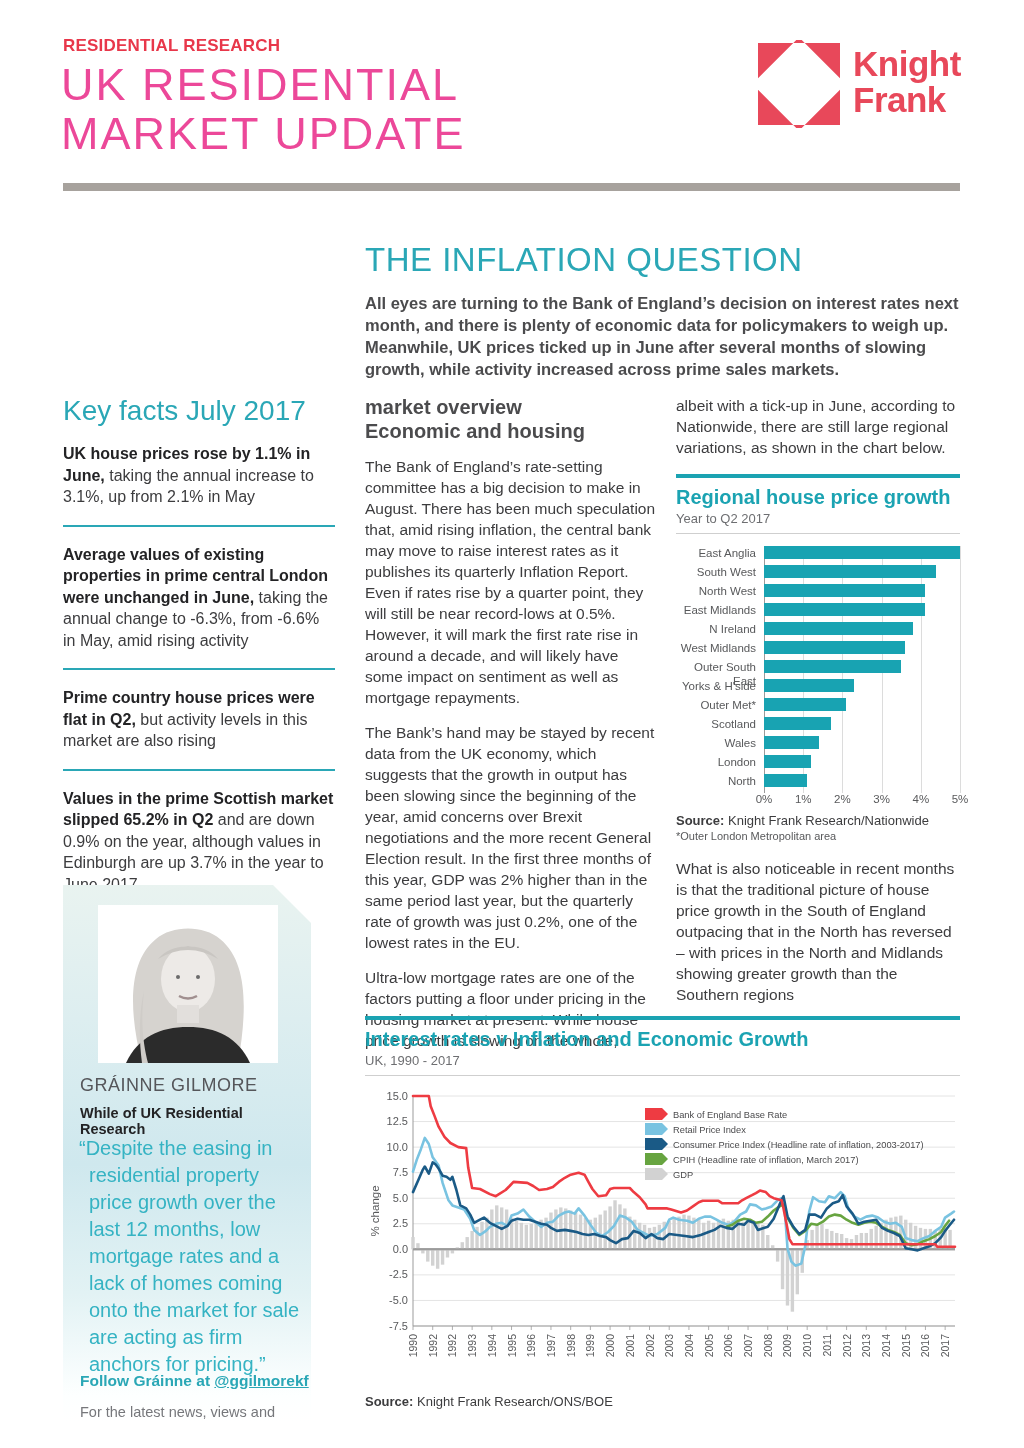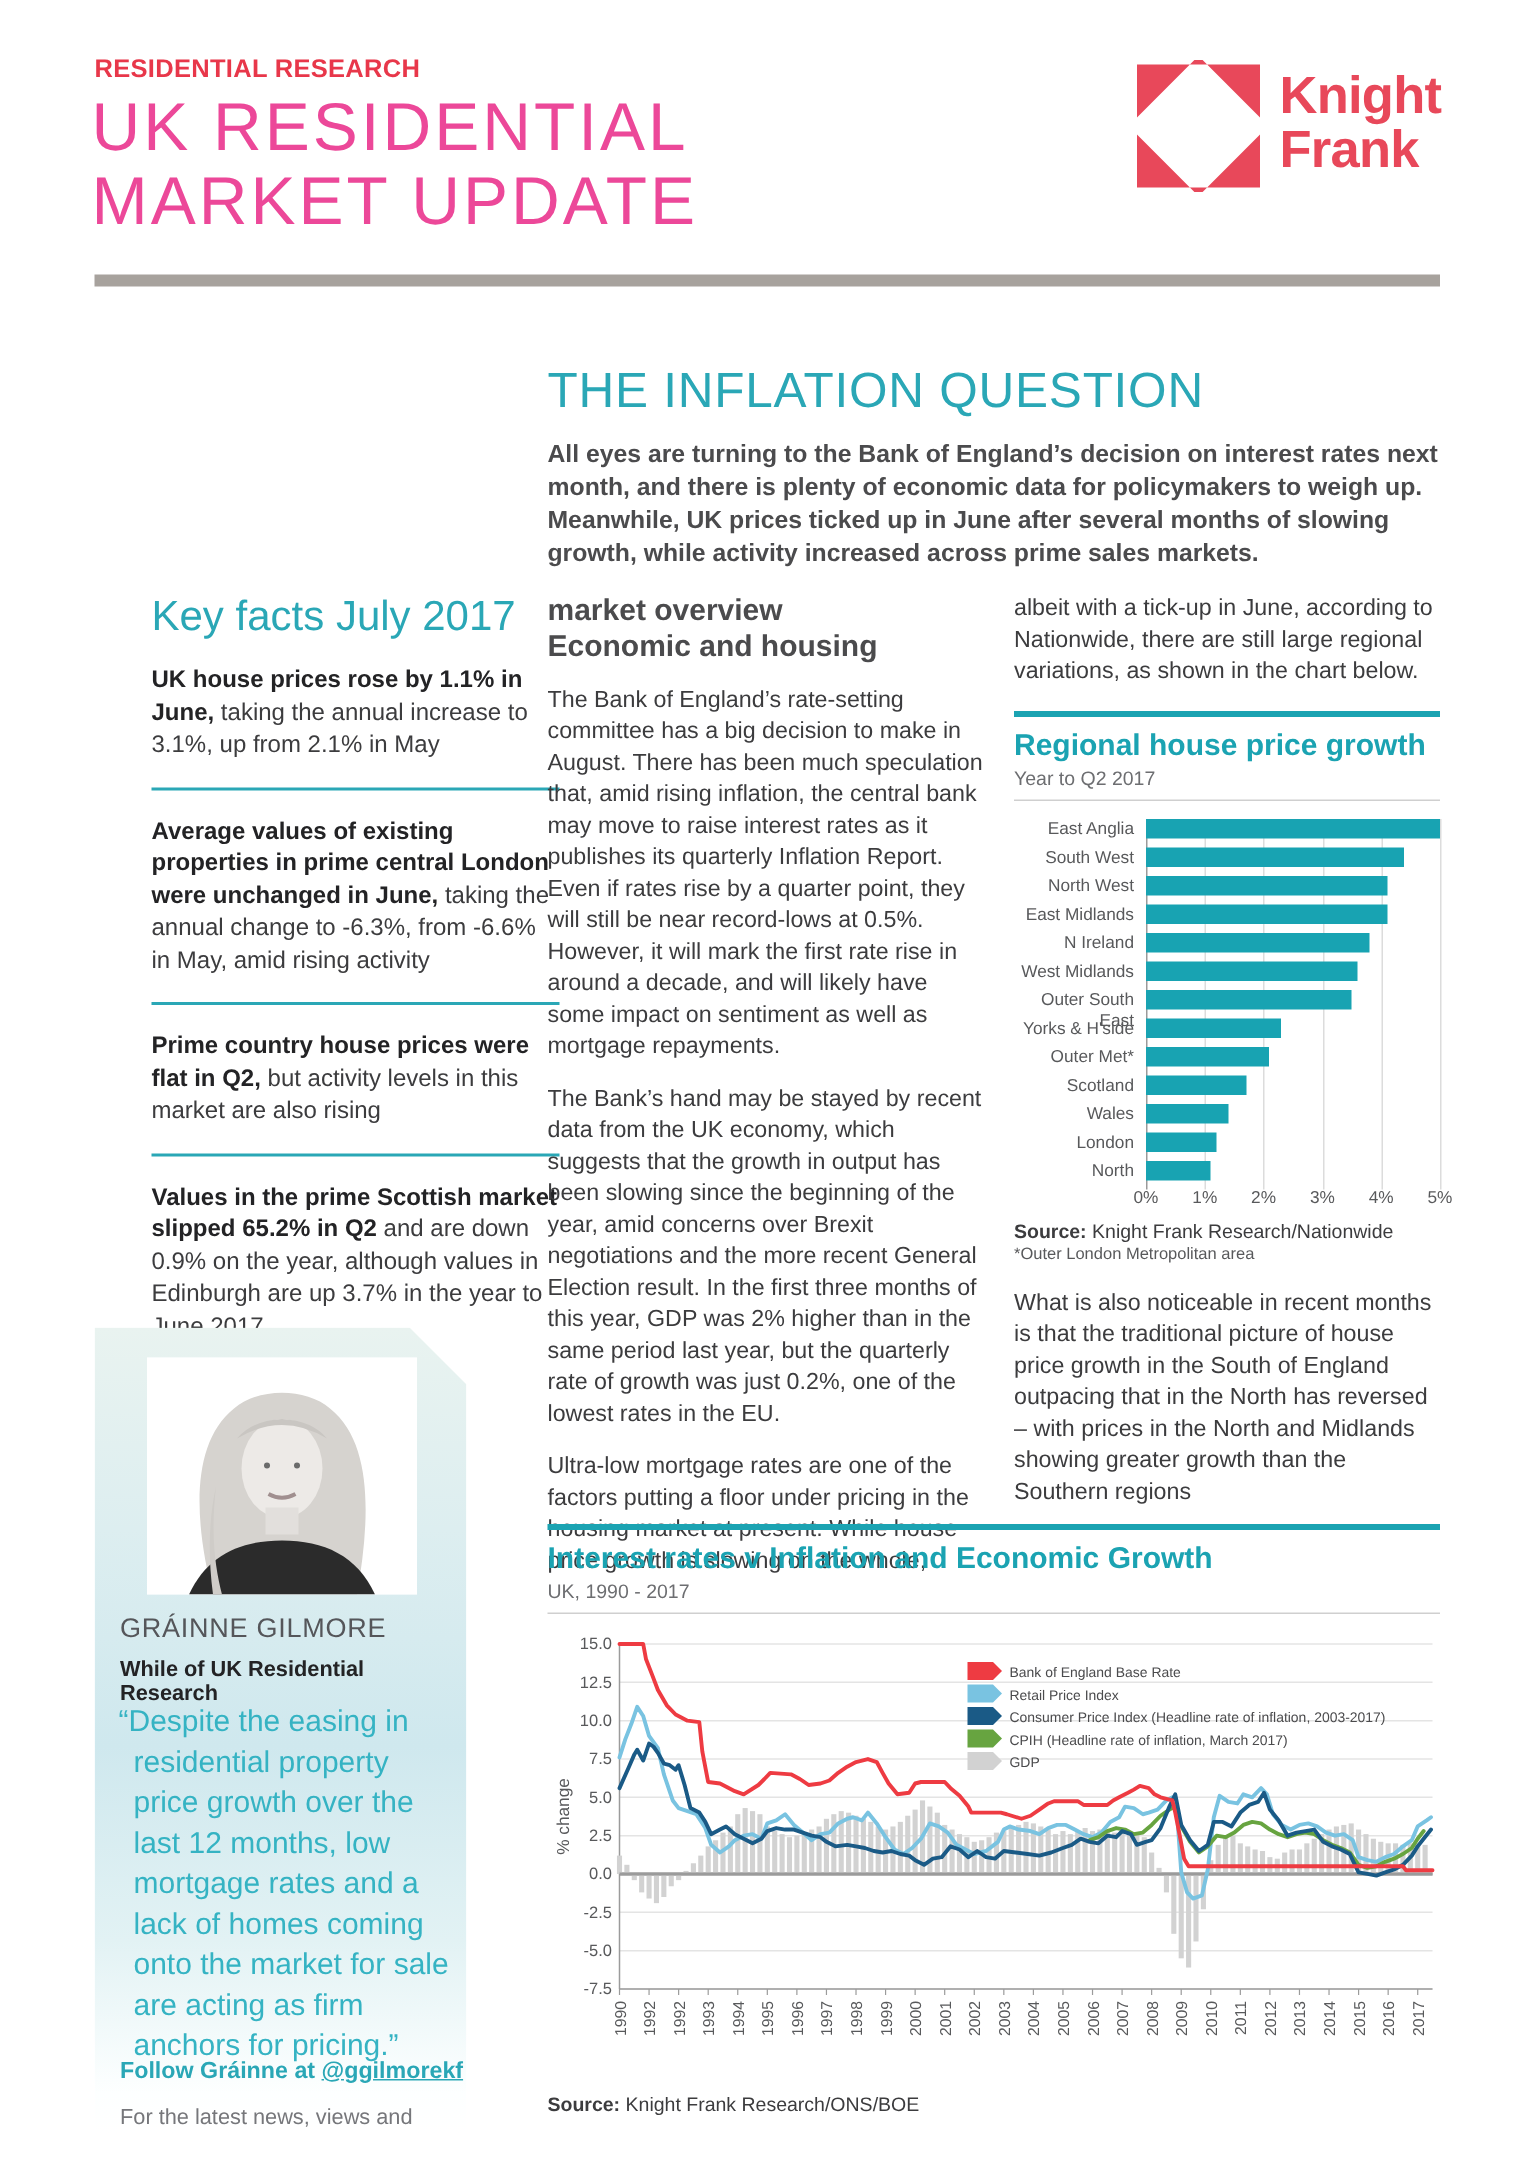--- a/index.html
+++ b/index.html
@@ -10,21 +10,21 @@
   .doc-title{position:absolute;left:61px;top:60px;font-size:45px;line-height:49px;font-weight:200;
              color:#ec4899;letter-spacing:2px;}
   .logo{position:absolute;left:758px;top:40px;display:flex;align-items:flex-start;}
   .logo-mark{width:82px;height:88px;}
   .logo-text{margin-left:13px;font-size:35px;line-height:36px;font-weight:bold;color:#e8485a;margin-top:6px;letter-spacing:-0.5px;}
   .header-rule{position:absolute;left:63px;top:183px;width:897px;height:8px;background:#a7a29d;}
   
   .art-title{position:absolute;left:365px;top:241px;font-size:33px;font-weight:300;color:#2aa7b6;letter-spacing:.5px;}
   .intro{position:absolute;left:365px;top:292px;width:597px;font-size:16.5px;line-height:22px;font-weight:bold;color:#4b4b4d;}
   
-  .col-left{position:absolute;left:63px;top:395px;width:272px;margin-left:38px;}
+  .col-left{position:absolute;left:63px;top:395px;width:272px;}
   .kf-title{font-size:28px;font-weight:300;color:#2aa7b6;margin-bottom:16px;}
   .kf-item{font-size:16px;line-height:21.5px;color:#3c3c3e;}
   .kf-item .b{font-weight:bold;color:#232325;}
   .kf-rule{border:none;border-top:2px solid #2aa7b6;margin:17px 0;}
   .col-mid{position:absolute;left:365px;top:395px;width:292px;}
   .ov-head{font-size:20px;line-height:24px;font-weight:bold;color:#4b4b4d;margin-bottom:13px;}
   .para{font-size:15.5px;line-height:21px;color:#3c3c3e;margin:0 0 14px 0;}
   .col-right{position:absolute;left:676px;top:395px;width:284px;}
   
   .chart-block{margin-top:16px;}

